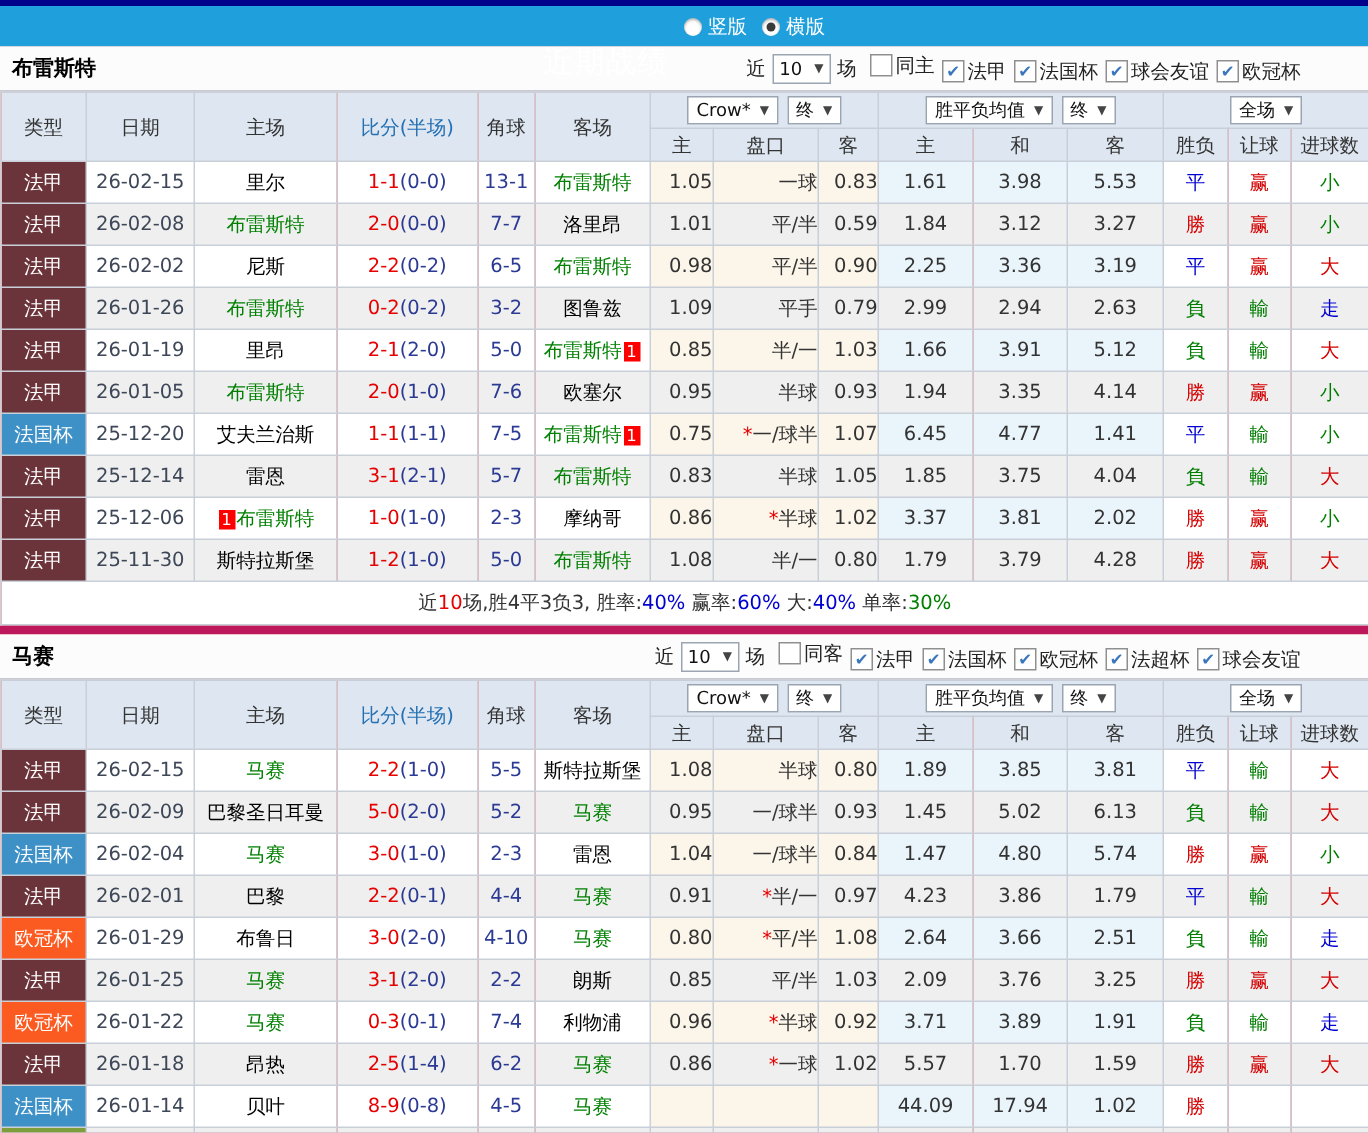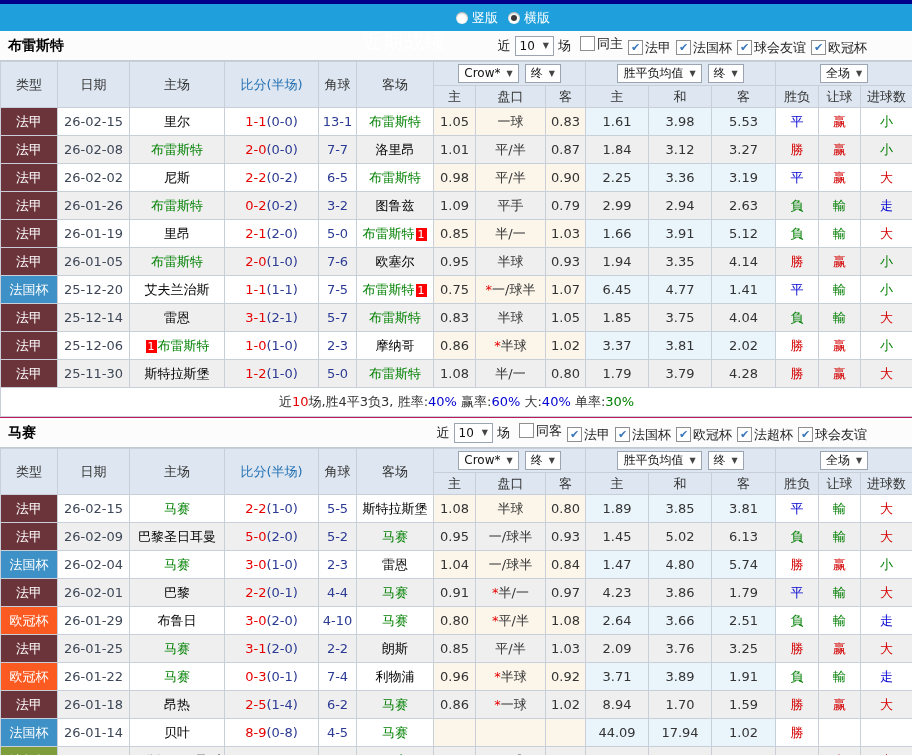--- a/index.html
+++ b/index.html
@@ -4,36 +4,36 @@
 <style>
   html,body{margin:0;padding:0;}
   body{background:#A9D6EE;font-family:"DejaVu Sans","Liberation Sans",sans-serif;}
   #app{width:912px;height:755px;overflow:hidden;background:#A9D6EE;}
   .navstrip{height:4px;background:#00008B;}
   .topbar{height:27px;background:#1FA0DC;display:flex;align-items:center;justify-content:center;gap:10px;color:#fff;}
   .topbar .title{font-weight:normal;font-size:20px;letter-spacing:1px;margin-top:48px;}
   .radio-wrap{display:inline-flex;align-items:center;gap:4px;font-size:13px;cursor:pointer;}
   .radio{width:12px;height:12px;border-radius:50%;background:#fff;display:inline-block;position:relative;box-shadow:inset 0 1px 2px rgba(0,0,0,.35);}
   .radio.sel::after{content:"";position:absolute;left:3px;top:3px;width:6px;height:6px;border-radius:50%;background:#3a3a3a;}
-  .section{background:#fca5a5;border-bottom:1px solid #be185d;}
+  .section{background:#fca5a5;border-bottom:6px solid #be185d;}
   .filterbar{height:29px;display:flex;align-items:center;background:#FCFCFC;border-bottom:1px solid #C2CBD4;font-size:13px;color:#222;}
   .team{font-weight:bold;font-size:14px;margin-left:8px;color:#000;}
   .fgroup{margin-left:auto;margin-right:45px;display:flex;align-items:center;gap:4px;}
   .sel-box{display:inline-flex;align-items:center;gap:8px;border:1px solid #9AA5B1;background:#fff;height:18px;padding:0 4px;font-size:12px;color:#111;cursor:pointer;}
   .caret{font-size:8px;color:#444;}
   .cb{display:inline-flex;align-items:center;gap:2px;margin-left:5px;cursor:pointer;}
   .cb .box{width:13px;height:13px;border:1px solid #8f8f8f;background:#fff;display:inline-flex;align-items:center;justify-content:center;font-size:11px;color:#3B77BC;line-height:1;}
   table{border-collapse:collapse;table-layout:fixed;width:912px;font-size:13px;}
   th,td{border:1px solid #C9CFD8;text-align:center;padding:0;overflow:hidden;white-space:nowrap;}
   thead th{background:#DEE7F1;font-weight:normal;color:#333;height:21px;font-size:13px;}
   thead tr.dropRow th{height:23px;}
   .hpill{display:inline-flex;align-items:center;gap:6px;background:#fff;border:1px solid #9AA5B1;height:17px;padding:0 5px;font-size:12px;color:#111;margin:0 3px;cursor:pointer;}
   tbody td{height:27px;background:#fff;}
   tr.even td{background:#EFEFEF;}
-  td.cream{background:#FBF5EA;}
+  td.cream{background:#FBF5EA;text-align:right;}
   td.blue{background:#EAF4FB;}
   td.lg{color:#fff;}
   .score{color:#E60000;}
   .half{color:#2B3A93;}
   td.corner{color:#2B3A93;}
   td.date{color:#3D4757;}
   .focus{color:#008000;cursor:pointer;}
   .opp{color:#000;cursor:pointer;}
   .badge{background:#F00;color:#fff;font-size:11px;padding:0 2px;line-height:13px;display:inline-block;margin:0 1px;}
   .star{color:#E60000;}
@@ -162,21 +162,21 @@
           </tr>
           <tr class="even">
             <td class="lg" style="background: rgb(107, 52, 59);">法甲</td>
             <td class="date">26-02-08</td>
             <td><span class="focus">布雷斯特</span></td>
             <td><span class="score">2-0</span><span class="half">(0-0)</span></td>
             <td class="corner">7-7</td>
             <td><span class="opp">洛里昂</span></td>
             <td class="cream num">1.01</td>
             <td class="cream num">平/半</td>
-            <td class="cream num">0.87</td>
+            <td class="cream num">0.59</td>
             <td class="blue num">1.84</td>
             <td class="blue num">3.12</td>
             <td class="blue num">3.27</td>
             <td style="color: rgb(212, 0, 0);">勝</td>
             <td style="color: rgb(212, 0, 0);">赢</td>
             <td style="color: rgb(0, 126, 0);">小</td>
           </tr>
           <tr>
             <td class="lg" style="background: rgb(107, 52, 59);">法甲</td>
             <td class="date">26-02-02</td>
@@ -531,21 +531,21 @@
           <tr class="even">
             <td class="lg" style="background: rgb(107, 52, 59);">法甲</td>
             <td class="date">26-01-18</td>
             <td><span class="opp">昂热</span></td>
             <td><span class="score">2-5</span><span class="half">(1-4)</span></td>
             <td class="corner">6-2</td>
             <td><span class="focus">马赛</span></td>
             <td class="cream num">0.86</td>
             <td class="cream num"><span class="star">*</span><span>一球</span></td>
             <td class="cream num">1.02</td>
-            <td class="blue num">8.94</td>
+            <td class="blue num">5.57</td>
             <td class="blue num">1.70</td>
             <td class="blue num">1.59</td>
             <td style="color: rgb(212, 0, 0);">勝</td>
             <td style="color: rgb(212, 0, 0);">赢</td>
             <td style="color: rgb(212, 0, 0);">大</td>
           </tr>
           <tr>
             <td class="lg" style="background: rgb(62, 145, 198);">法国杯</td>
             <td class="date">26-01-14</td>
             <td><span class="opp">贝叶</span></td>

